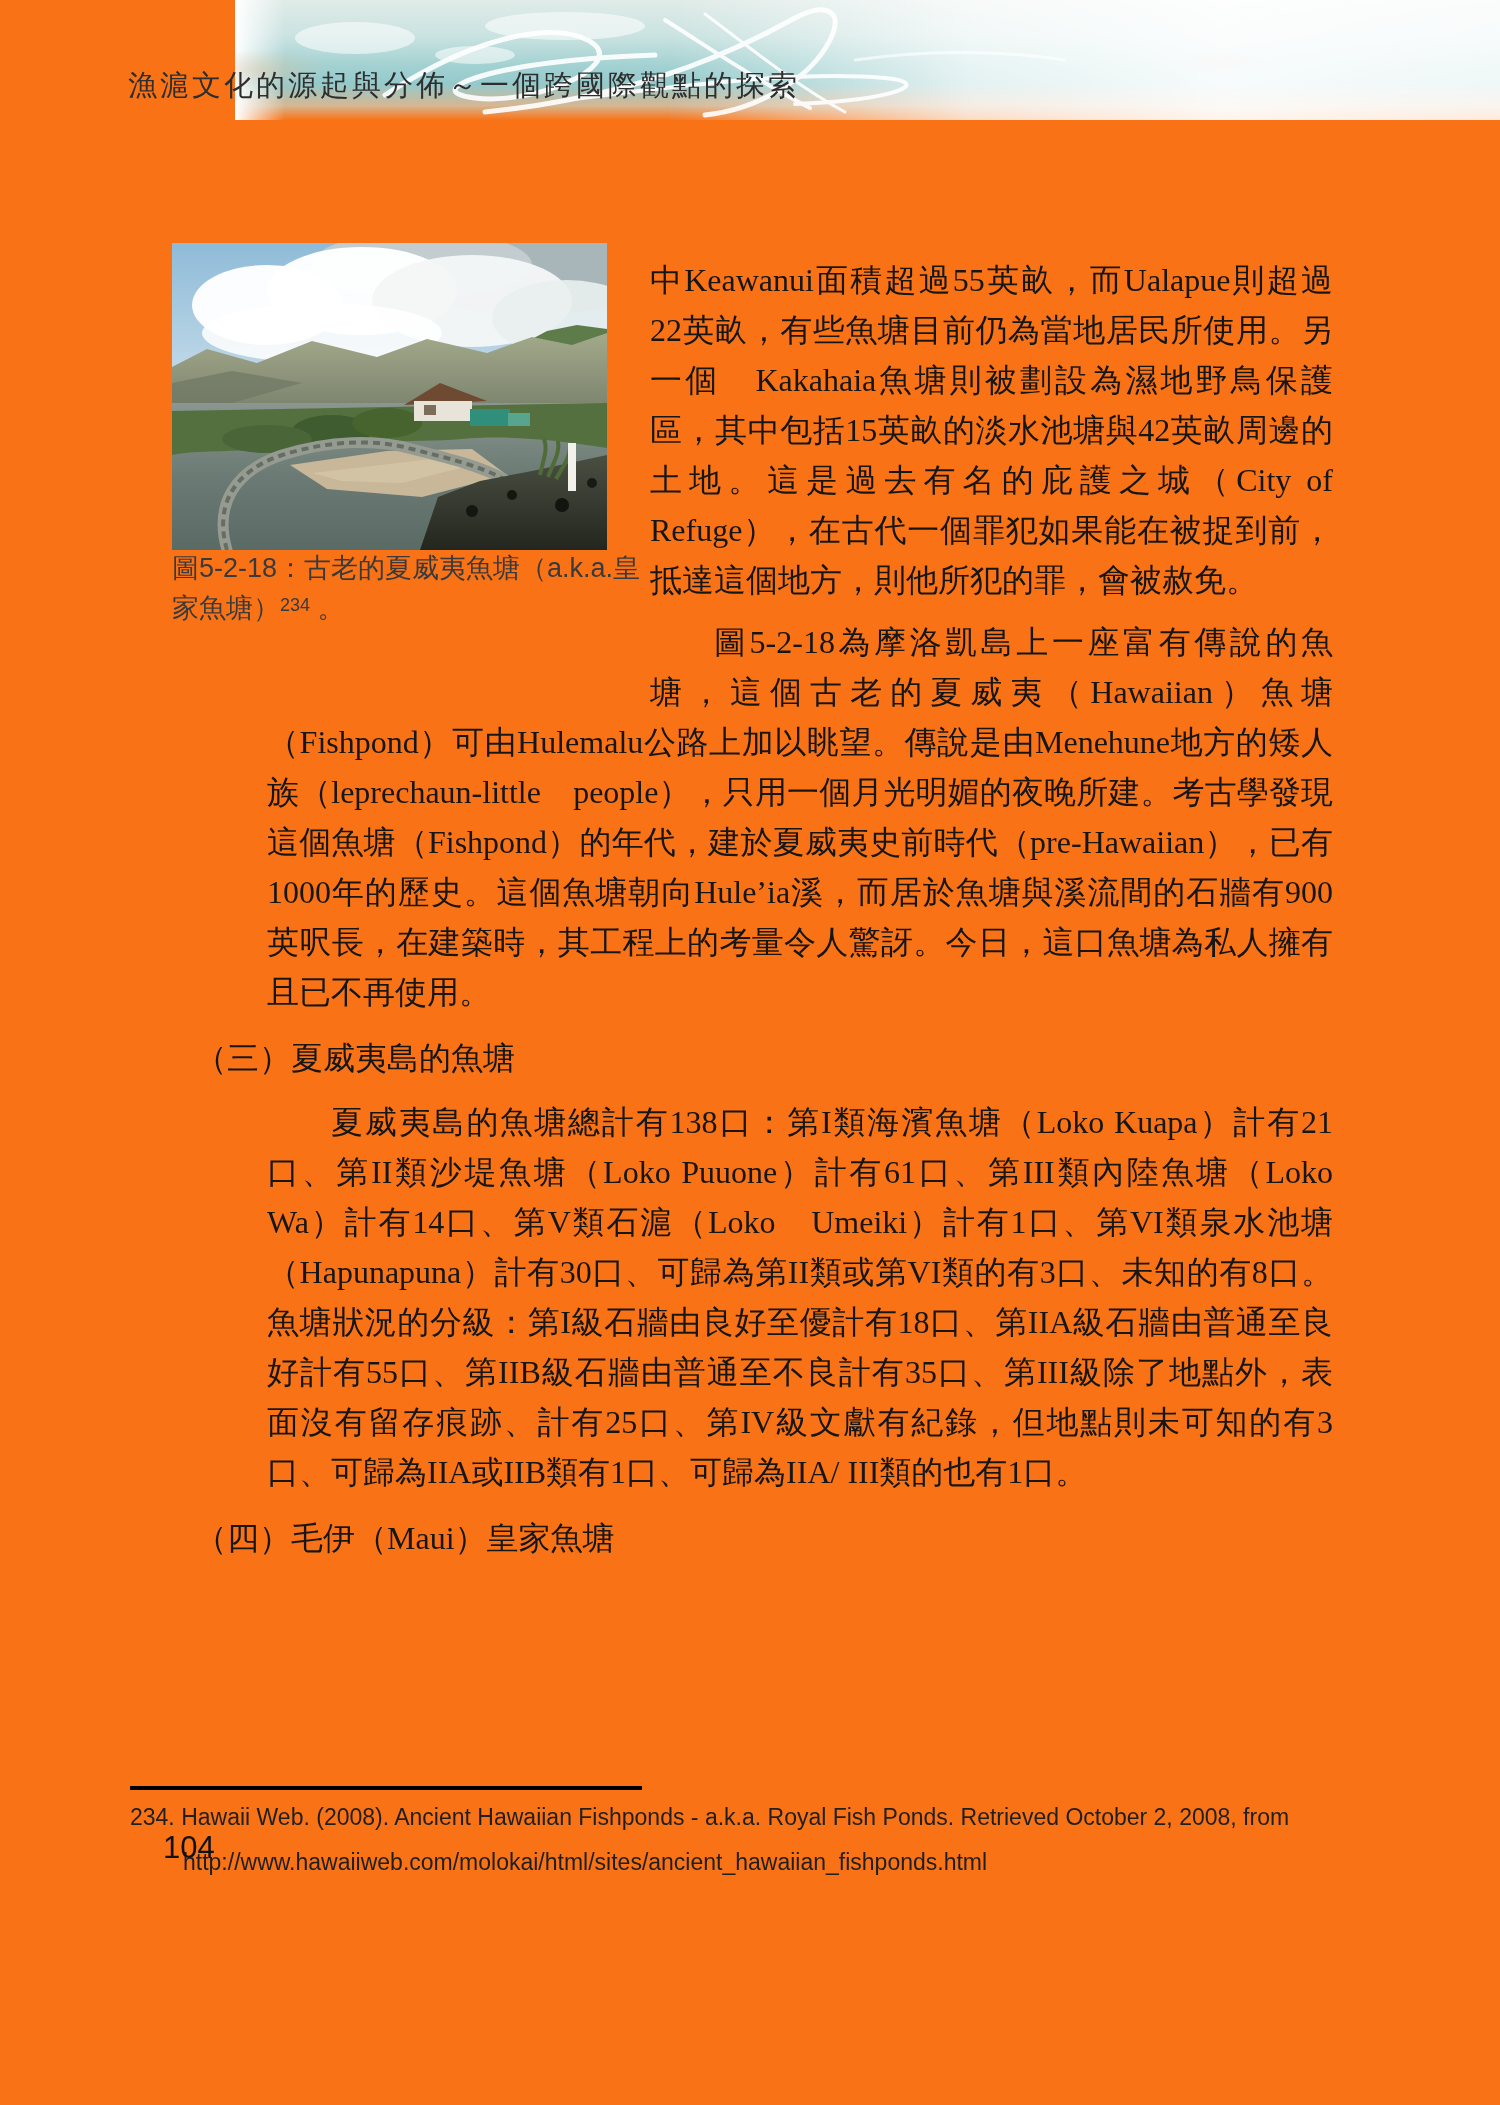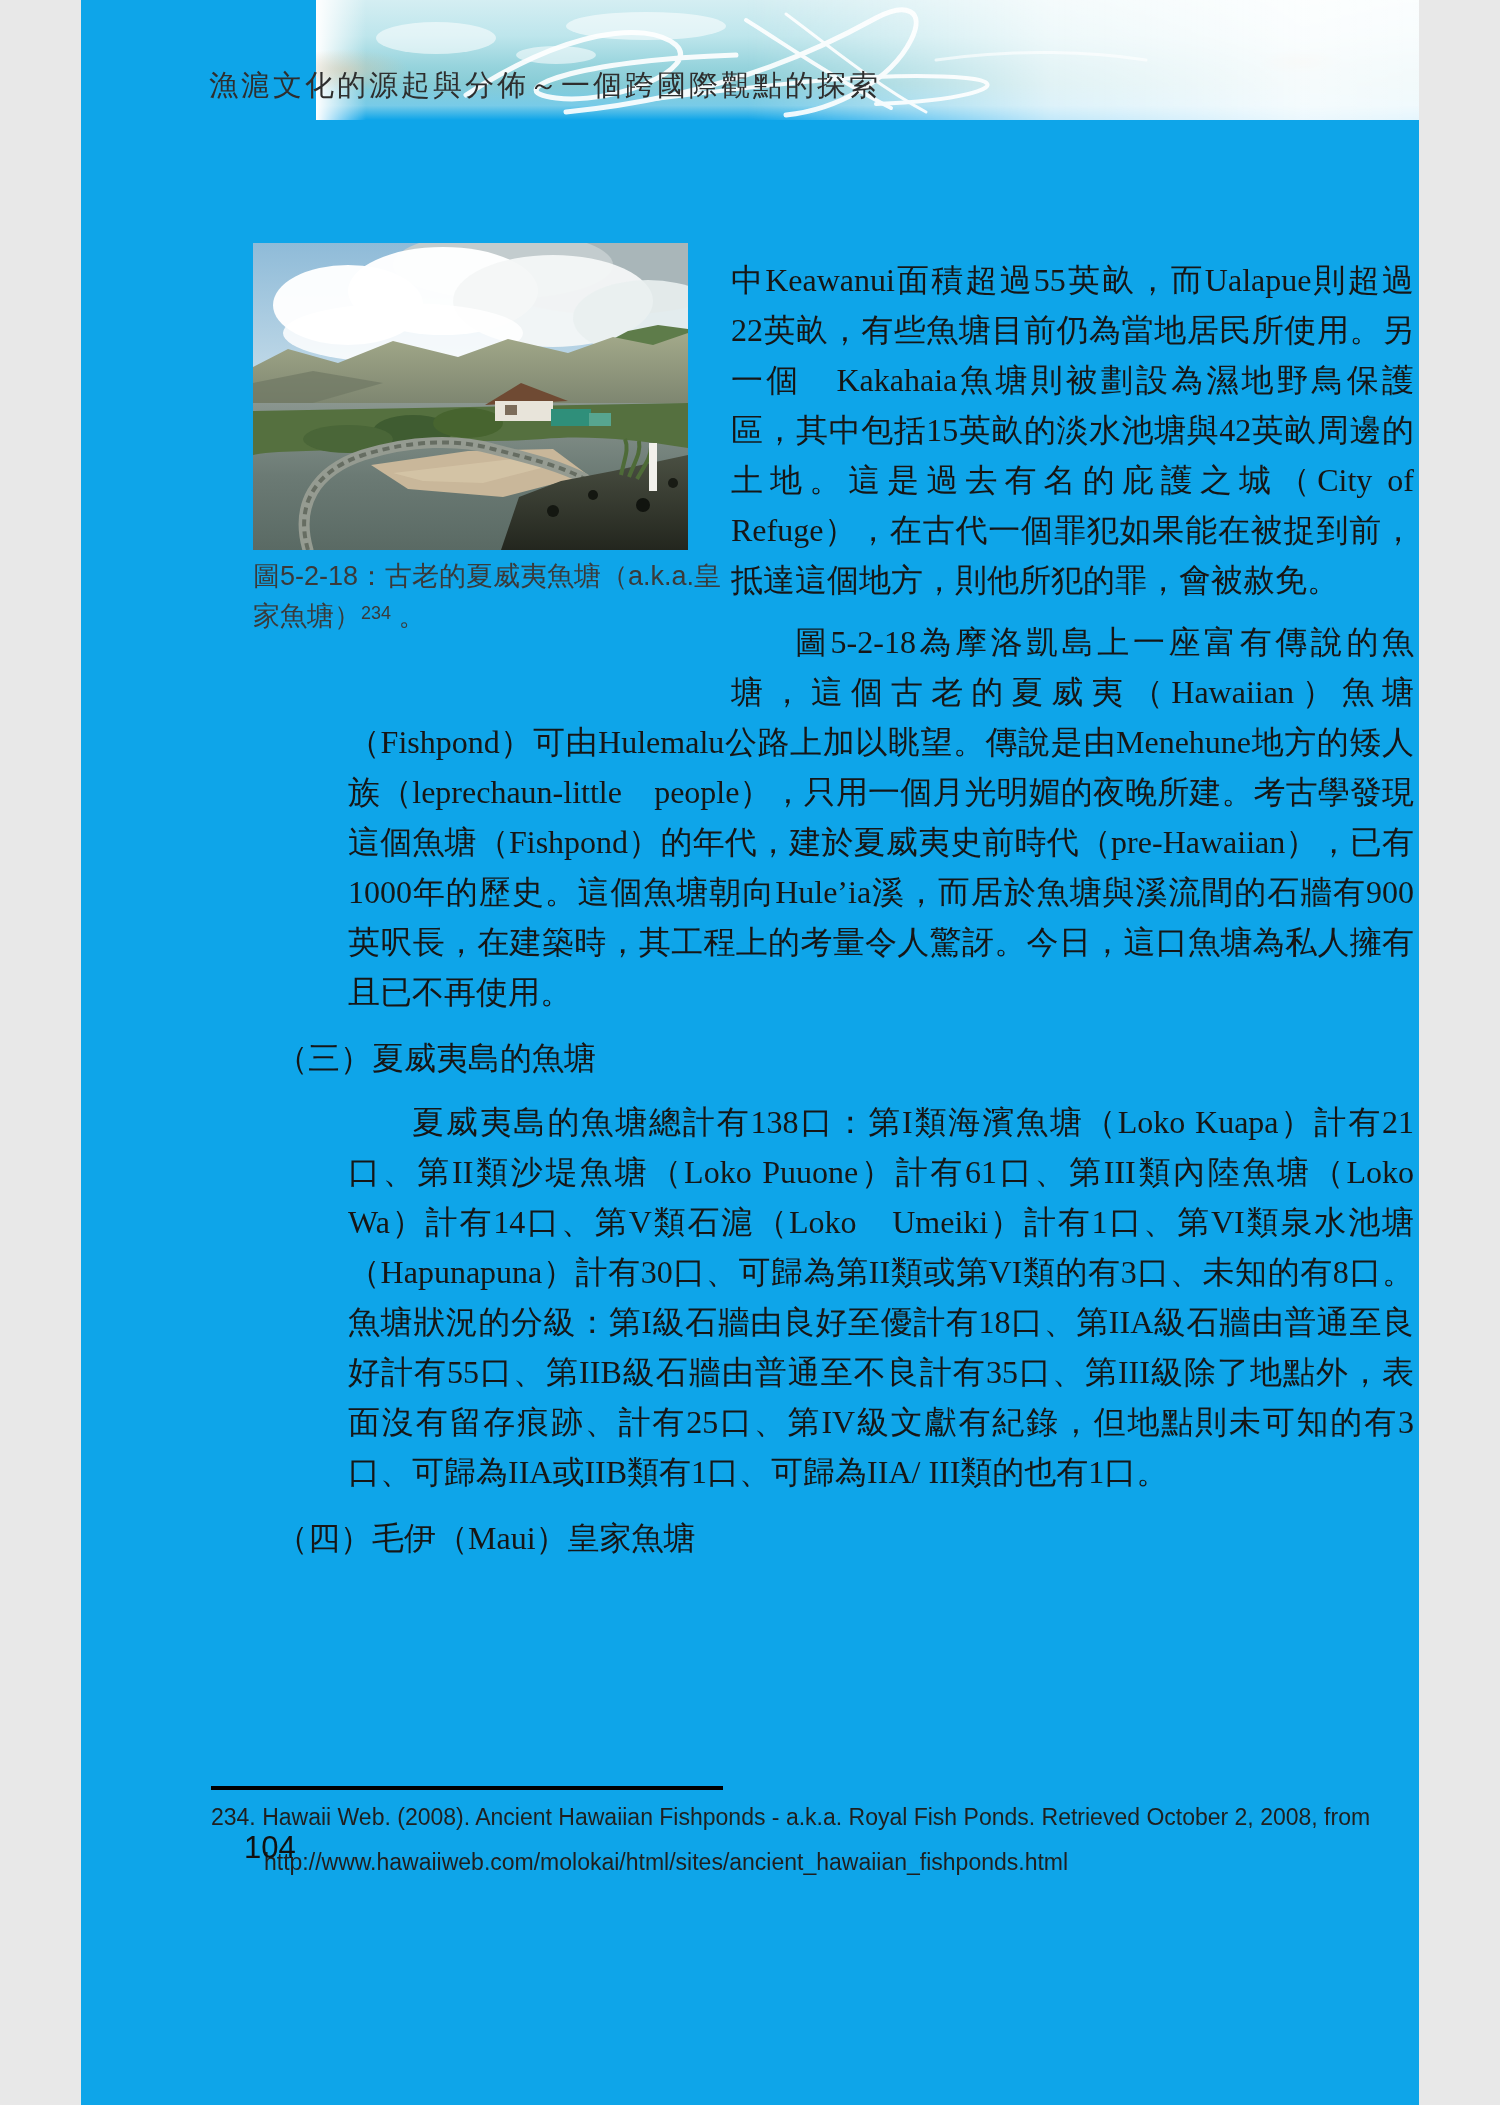--- a/index.html
+++ b/index.html
@@ -1,17 +1,17 @@
 <!DOCTYPE html>
 <html lang="zh-Hant"><head>
 <meta charset="utf-8">
 <style>
   html,body{margin:0;padding:0;background:#e8e8e8;}
   .page{
-    position:relative;width:1338px;height:2105px;background:#0ea5e9;
+    position:relative;width:1500px;height:2105px;background:#f97316;
     margin:0 auto;overflow:hidden;
     font-family:"Liberation Serif","DejaVu Serif",serif;color:#161616;
   }
   
   .header-art{
     position:absolute;left:235px;top:0;width:1265px;height:120px;
     background:
       radial-gradient(ellipse 90px 30px at 30px 70px, rgba(214,197,168,.55), rgba(214,197,168,0) 70%),
       radial-gradient(ellipse 60px 18px at 985px 62px, rgba(182,128,84,.35), rgba(182,128,84,0) 70%),
       linear-gradient(to right, rgba(255,255,255,1) 0px, rgba(255,255,255,0) 50px),
@@ -40,21 +40,21 @@
     position:absolute;left:255px;top:243px;width:1090px;
     font-size:32px;line-height:50px;text-align:justify;
   }
   .figure-block{
     float:left;width:478px;margin-left:-83px;margin-right:0;margin-bottom:62px;
   }
   .photo{
     width:435px;height:307px;display:block;background:#9fc3d8;
   }
   .caption{
-    width:470px;margin-top:8px;
+    width:470px;
     font-family:"Liberation Sans","DejaVu Sans",sans-serif;
     font-size:27px;line-height:37px;color:#3a3a3a;text-align:left;
   }
   .caption sup{font-size:18px;vertical-align:6px;}
   p.body-par{margin:12px;}
   p.indent{text-indent:2em;}
   h2.sec{
     margin:16px 0 14px -60px;font-size:32px;font-weight:normal;line-height:50px;
     text-align:left;
   }

